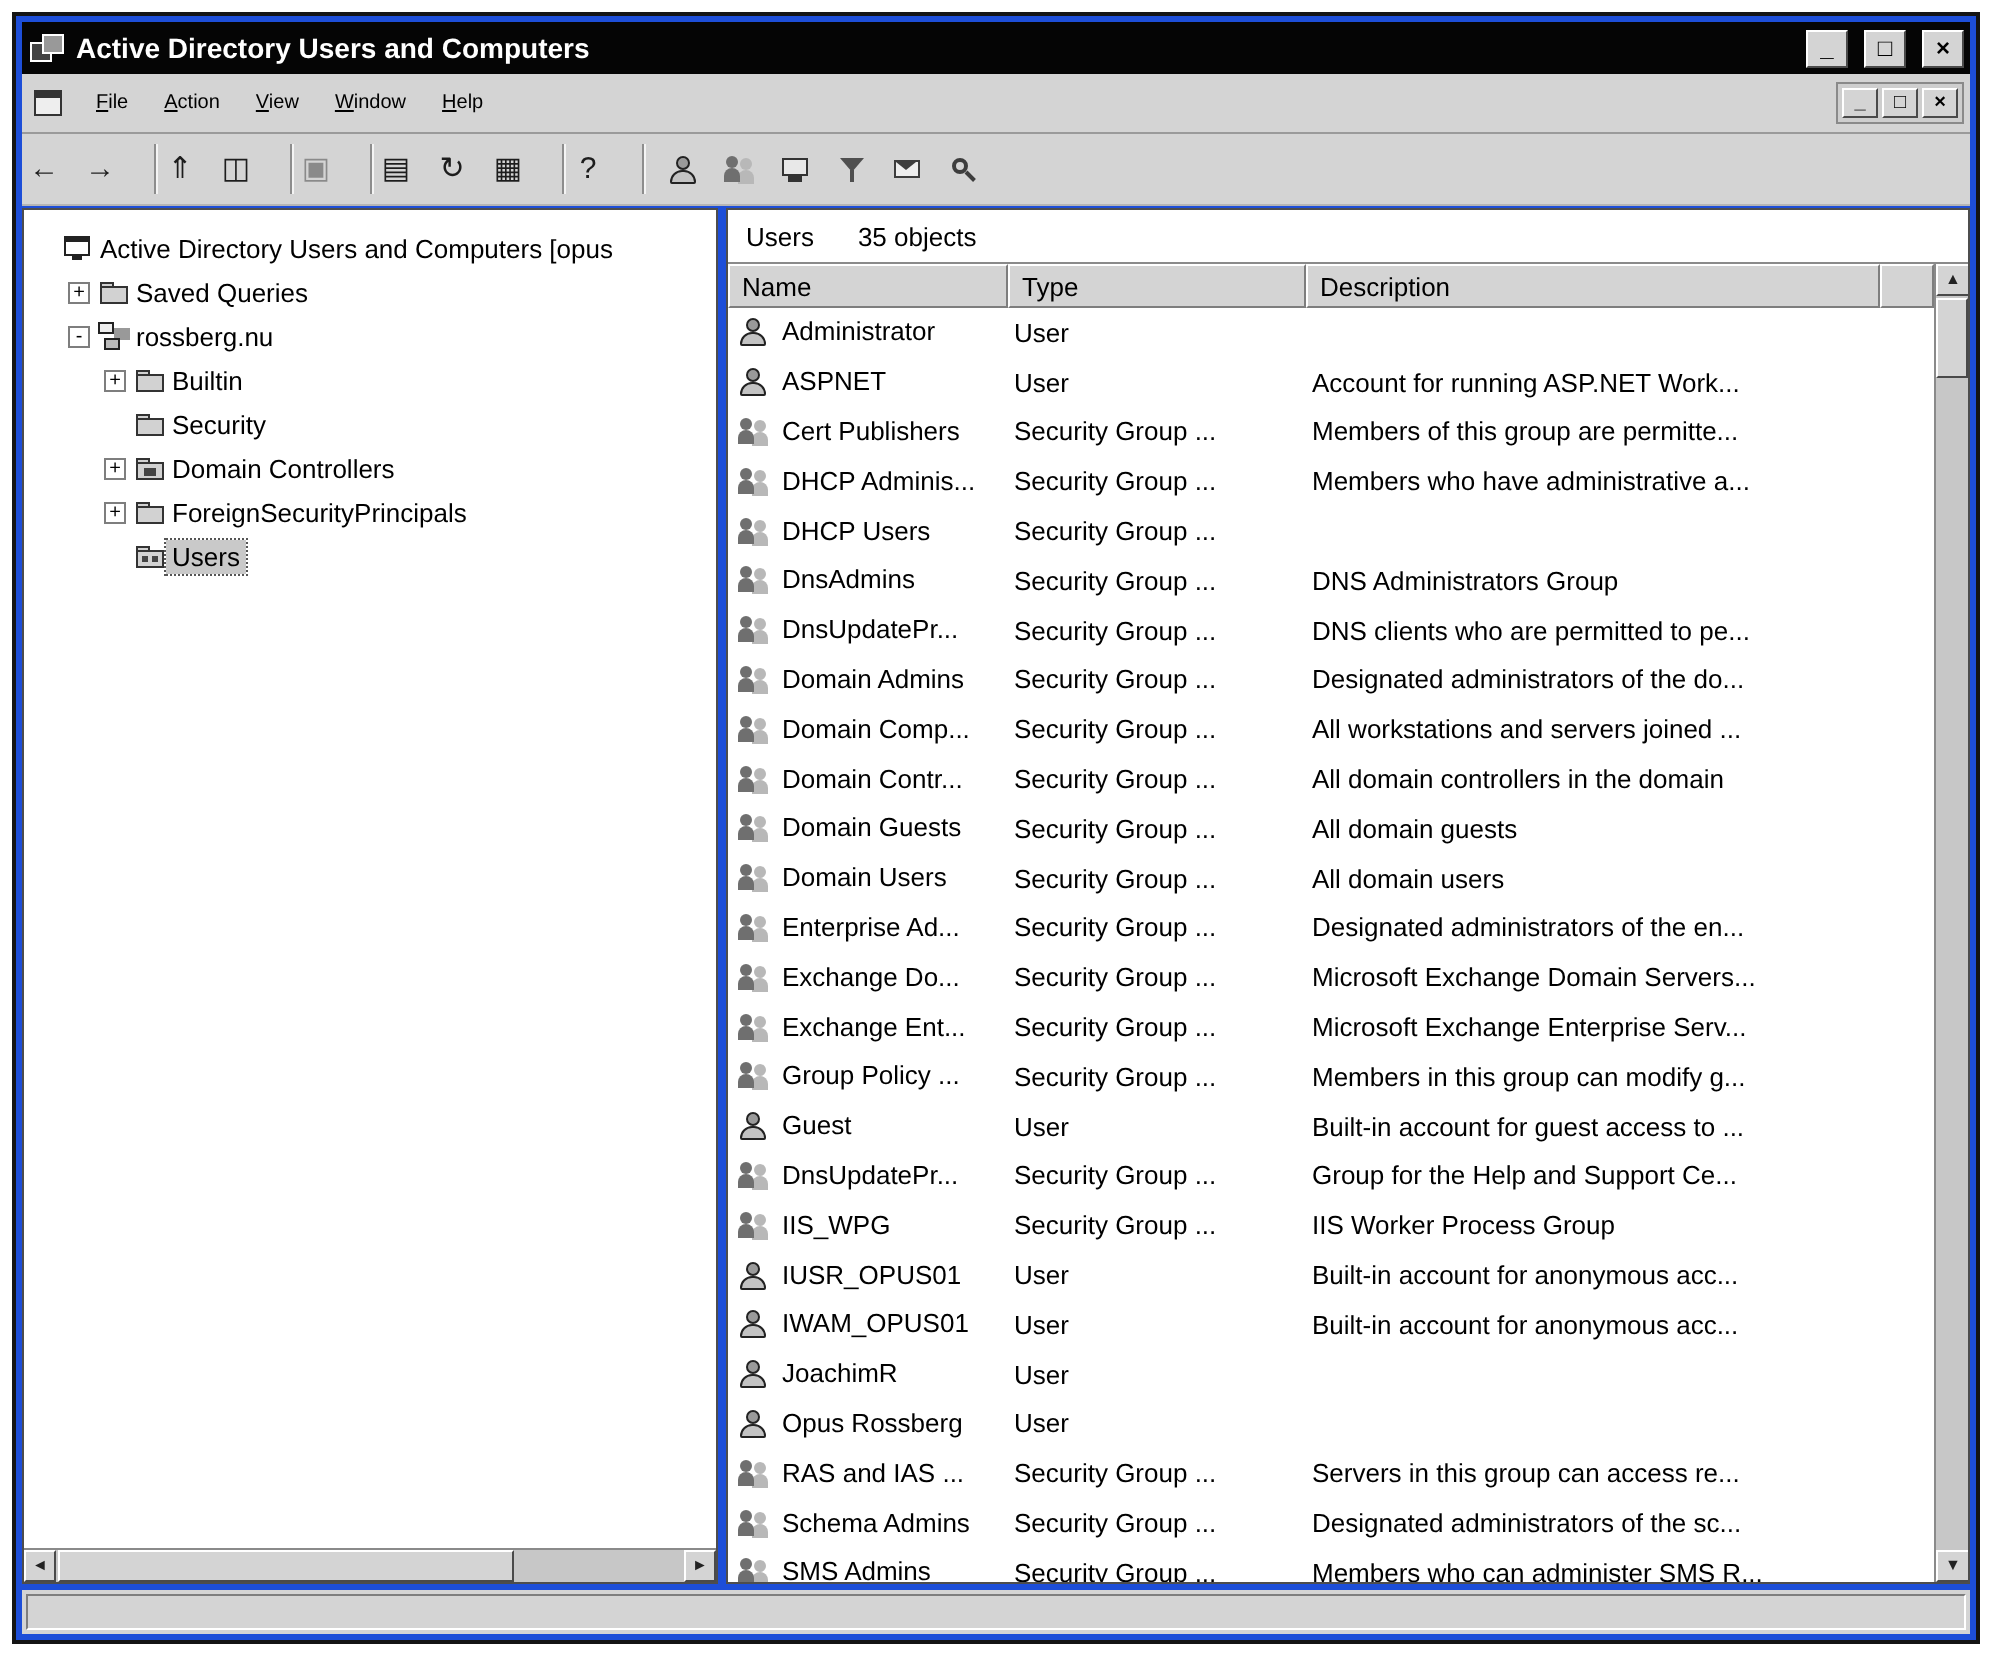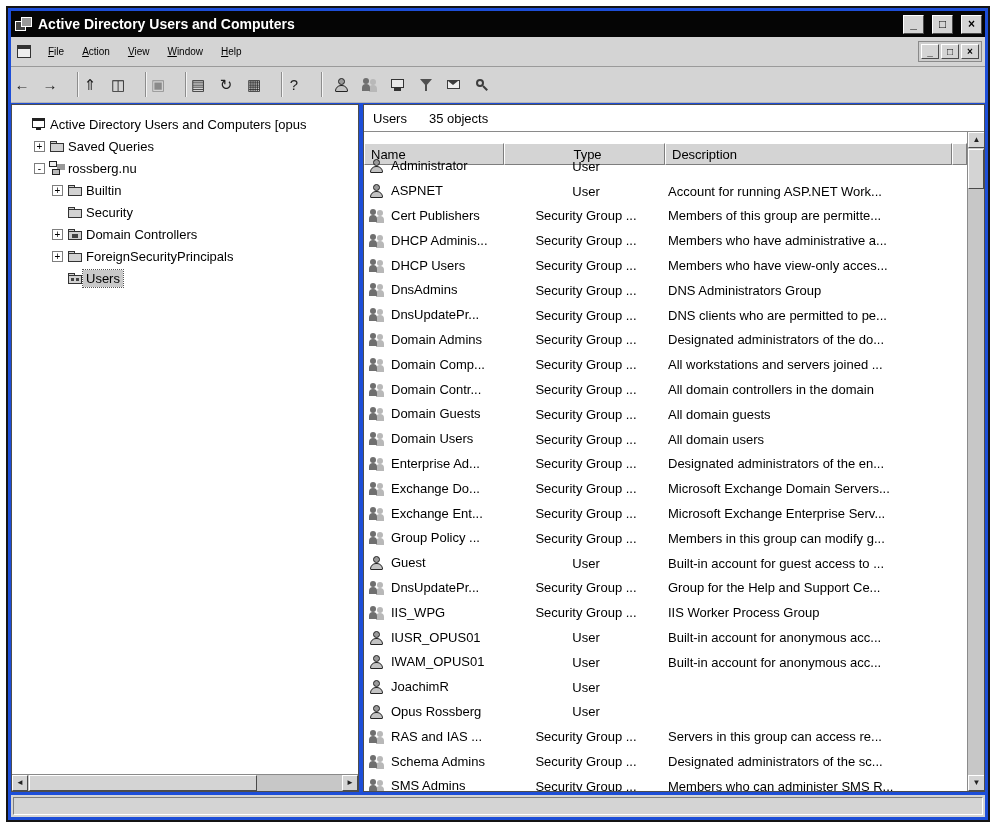--- a/index.html
+++ b/index.html
@@ -71,24 +71,24 @@
   .sprite[data-icon="funnel"]::after{content:"";position:absolute;left:7px;top:8px;width:2px;height:6px;background:#4f4f4f;}
   .sprite[data-icon="mail"]::before{content:"";position:absolute;left:1px;top:3px;width:13px;height:9px;box-sizing:border-box;border:1px solid #3d3d3d;background:#eee;}
   .sprite[data-icon="mail"]::after{content:"";position:absolute;left:2px;top:4px;width:0;height:0;border-left:5px solid transparent;border-right:5px solid transparent;border-top:4px solid #3d3d3d;}
   .sprite[data-icon="find"]::before{content:"";position:absolute;left:2px;top:2px;width:8px;height:8px;box-sizing:border-box;border:2px solid #3d3d3d;border-radius:50%;}
   .sprite[data-icon="find"]::after{content:"";position:absolute;left:9px;top:8px;width:6px;height:2px;background:#3d3d3d;transform:rotate(45deg);transform-origin:left center;}
 
   
   .list-pane{flex:1;background:#fff;border:1px solid #4d4d4d;position:relative;overflow:hidden;display:flex;flex-direction:column;box-sizing:border-box;min-width:0;}
   .banner{flex:0 0 26px;height:26px;display:flex;align-items:center;gap:22px;padding:0 9px;font-size:13px;background:#fff;border-bottom:1px solid #8a8a8a;}
   .list-body{flex:1;position:relative;min-height:0;margin-right:17px;}
-  .cols{height:22px;display:flex;margin-top:11px;}
+  .cols{height:22px;display:flex;}
   .colhdr{box-sizing:border-box;background:#d4d4d4;border-top:1px solid #fff;border-left:1px solid #fff;border-right:1px solid #7e7e7e;border-bottom:1px solid #7e7e7e;
     font-size:13px;padding:3px 0 0 6px;white-space:nowrap;overflow:hidden;}
-  .col-name{width:140px;} .col-type{width:161px;text-align:center;} .col-desc{width:287px;} .col-fill{flex:1;min-width:0;}
+  .col-name{width:140px;} .col-type{width:149px;} .col-desc{width:287px;} .col-fill{flex:1;min-width:0;}
   .rows{position:absolute;top:22px;left:0;right:0;bottom:0;overflow:hidden;}
   .row{height:24.8px;display:flex;align-items:center;font-size:13px;white-space:nowrap;}
   .cell{overflow:hidden;box-sizing:border-box;flex:none;}
   .row .col-name{display:flex;gap:6px;padding-left:5px;}
   .row .col-type{padding-left:3px;}
   .row .col-desc{padding-left:3px;}
 
   
   .scroll-btn{width:17px;height:16px;flex:0 0 16px;background:#d4d4d4;border:1px solid;border-color:#fff #4a4a4a #4a4a4a #fff;
     box-sizing:border-box;display:flex;align-items:center;justify-content:center;font-size:8px;color:#222;line-height:1;}
@@ -315,21 +315,20 @@
             </span>
             <span class="cell col-type">Security Group ...</span>
             <span class="cell col-desc">Members who have administrative a...</span>
           </div>
             <div class="row">
             <span class="cell col-name">
               <span class="sprite" data-icon="group"></span>
               <span>DHCP Users</span>
             </span>
             <span class="cell col-type">Security Group ...</span>
-            <span class="cell col-desc">Members who have view-only acces...</span>
           </div>
             <div class="row">
             <span class="cell col-name">
               <span class="sprite" data-icon="group"></span>
               <span>DnsAdmins</span>
             </span>
             <span class="cell col-type">Security Group ...</span>
             <span class="cell col-desc">DNS Administrators Group</span>
           </div>
             <div class="row">

